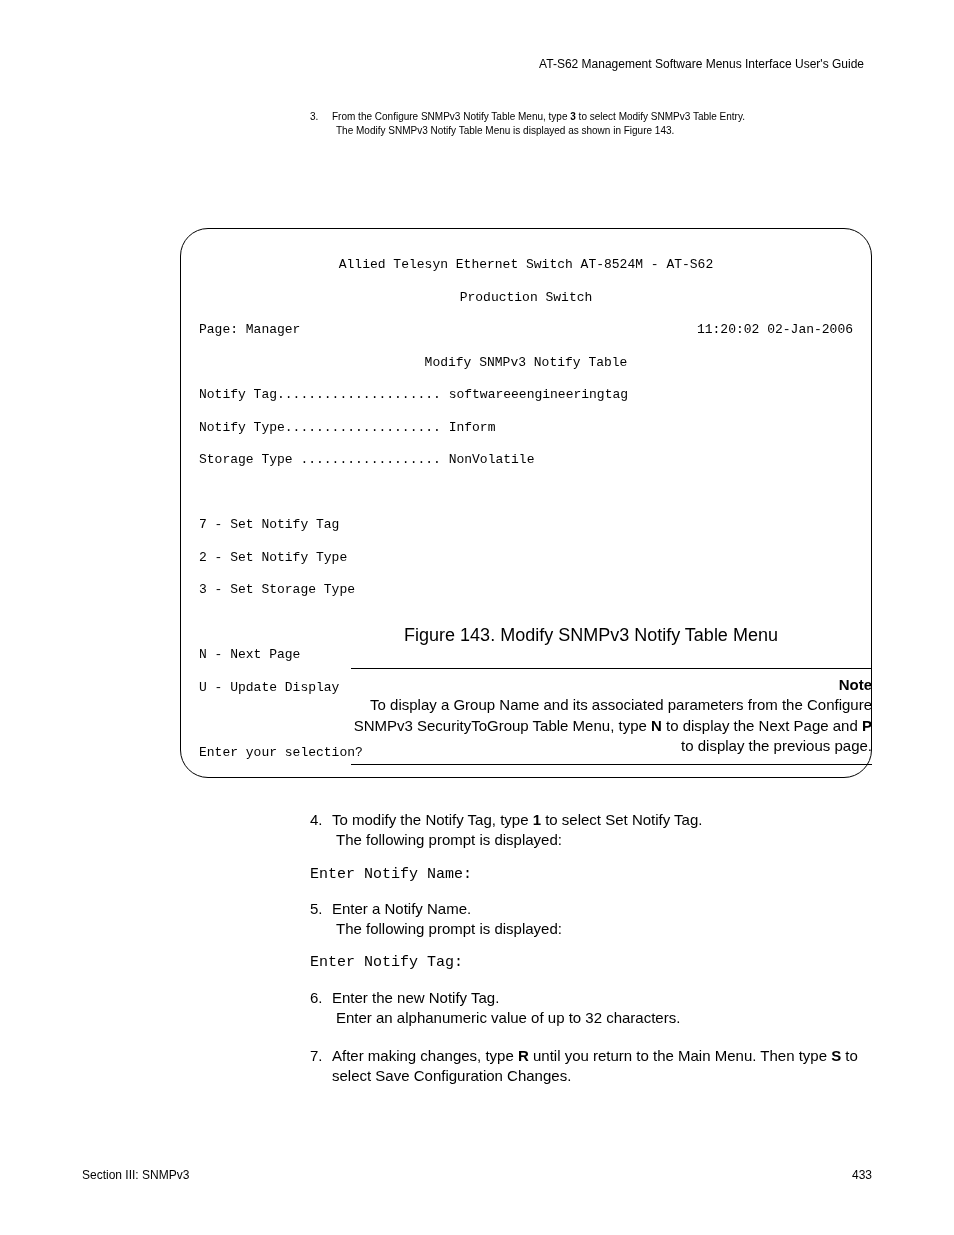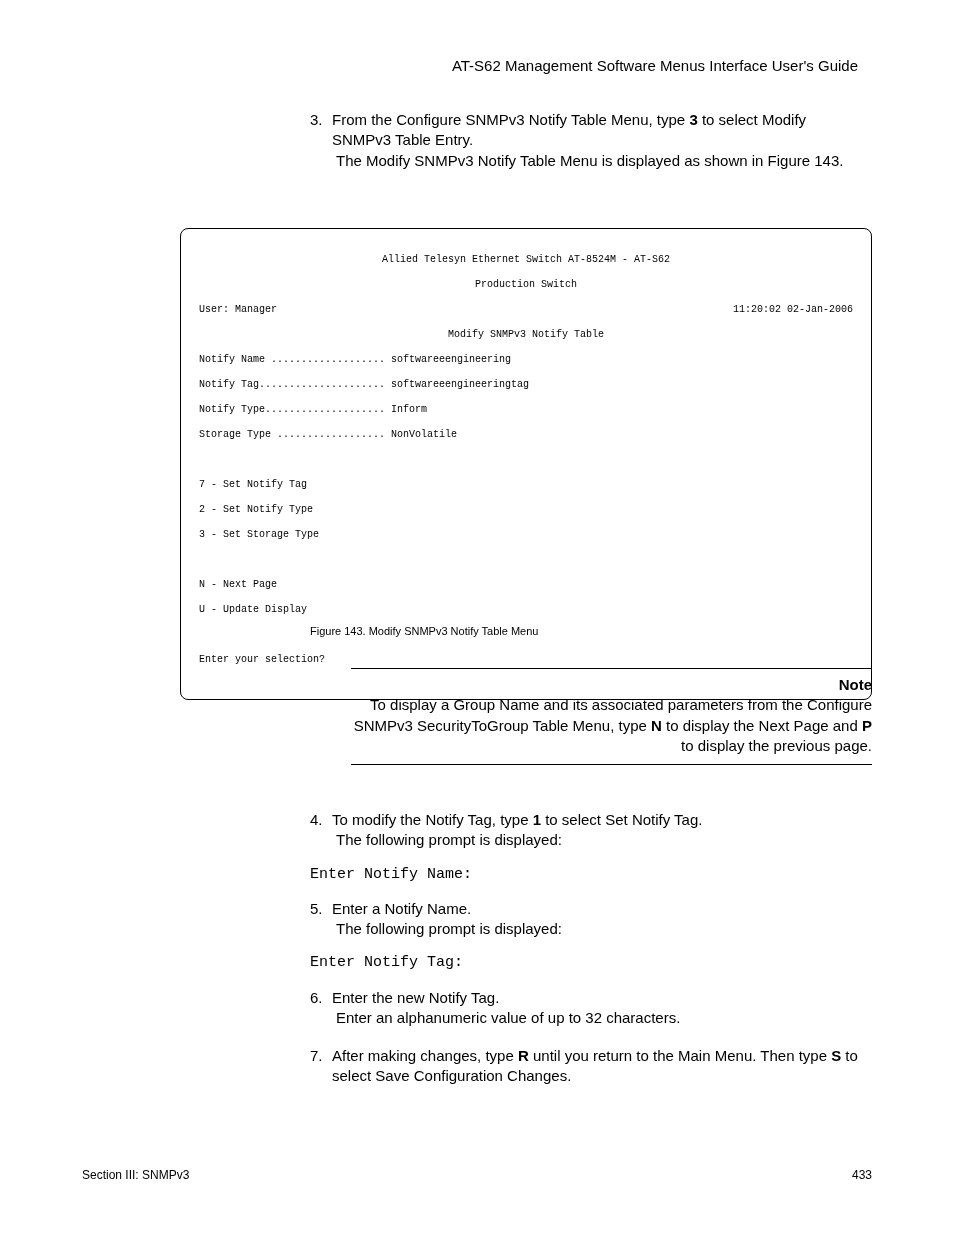--- a/index.html
+++ b/index.html
@@ -11,30 +11,30 @@
       font-family: Arial, Helvetica, sans-serif;
       background: #ffffff;
       width: 954px;
       height: 1235px;
       position: relative;
       color: #000;
     }
     .header-text {
       position: absolute;
       top: 57px;
-      right: 96px;
-      font-size: 15px;
+      right: 90px;
+      font-size: 12px;
       margin-left: 20px;
     }
     .content {
       position: absolute;
       top: 110px;
       left: 310px;
       right: 82px;
-      font-size: 15px;
+      font-size: 10px;
       line-height: 1.35;
     }
     .step {
       margin-bottom: 14px;
     }
     .step-number {
       display: inline-block;
       width: 22px;
       vertical-align: top;
     }
@@ -47,41 +47,41 @@
       margin-left: 26px;
       margin-top: 0;
       margin-bottom: 14px;
     }
     .terminal-box {
       position: absolute;
       top: 228px;
       left: 180px;
       right: 82px;
       border: 1.5px solid #000;
-      border-radius: 8px;
-      padding: 12px 18px 20px 18px;
+      border-radius: 28px;
+      padding: 12px 18px 0 18px;
       font-family: "Courier New", Courier, monospace;
-      font-size: 10px;
+      font-size: 13px;
       line-height: 1.25;
       white-space: pre;
     }
     .terminal-line-center {
       text-align: center;
     }
     .terminal-row {
       display: flex;
       justify-content: space-between;
     }
     .figure-caption {
       position: absolute;
       top: 625px;
       left: 0;
       right: 82px;
-      text-align: left;
-      font-size: 11px;
+      text-align: center;
+      font-size: 18px;
       padding-left: 310px;
     }
     .note-box {
       position: absolute;
       top: 668px;
       left: 351px;
       right: 82px;
       border-top: 1px solid #000;
       border-bottom: 1px solid #000;
       padding: 6px 0 8px 0;
@@ -130,23 +130,22 @@
 <div class="content">
   <div class="step">
     <span class="step-number">3.</span><span class="step-text"><span>From the Configure SNMPv3 Notify Table Menu, type </span><span class="bold">3</span><span> to select Modify SNMPv3 Table Entry.</span></span>
     <div class="step-para">The Modify SNMPv3 Notify Table Menu is displayed as shown in Figure 143.</div>
   </div>
 </div>
 
 <div class="terminal-box">
 <div class="terminal-line-center">Allied Telesyn Ethernet Switch AT-8524M - AT-S62</div>
 <div class="terminal-line-center">Production Switch</div>
-<div class="terminal-row"><span>User: Manager</span><span>11:20:02 02-Jan-2006</span></div>
+<div class="terminal-row"><span>Page: Manager</span><span>11:20:02 02-Jan-2006</span></div>
 <div class="terminal-line-center">Modify SNMPv3 Notify Table</div>
-<div>Notify Name ................... softwareeengineering</div>
 <div>Notify Tag..................... softwareeengineeringtag</div>
 <div>Notify Type.................... Inform</div>
 <div>Storage Type .................. NonVolatile</div>
 <div>&nbsp;</div>
 <div>7 - Set Notify Tag</div>
 <div>2 - Set Notify Type</div>
 <div>3 - Set Storage Type</div>
 <div>&nbsp;</div>
 <div>N - Next Page</div>
 <div>U - Update Display</div>

